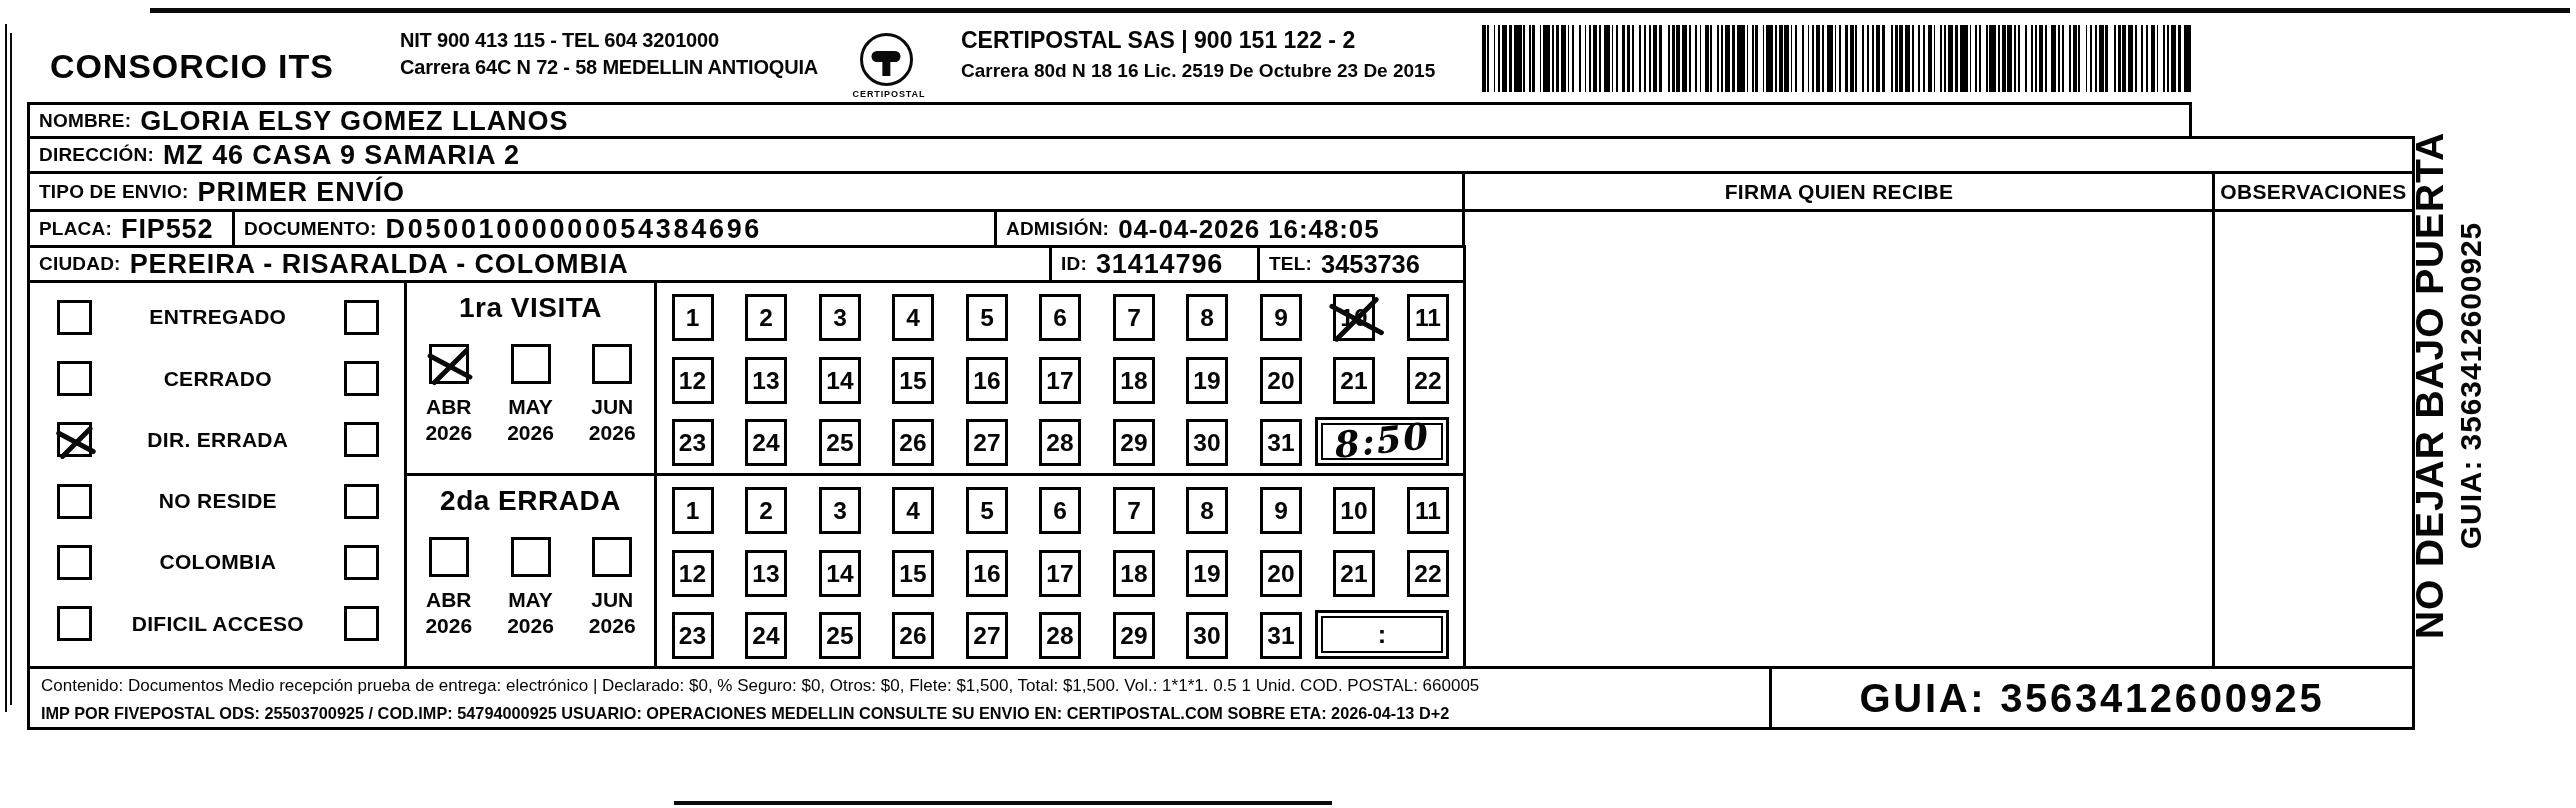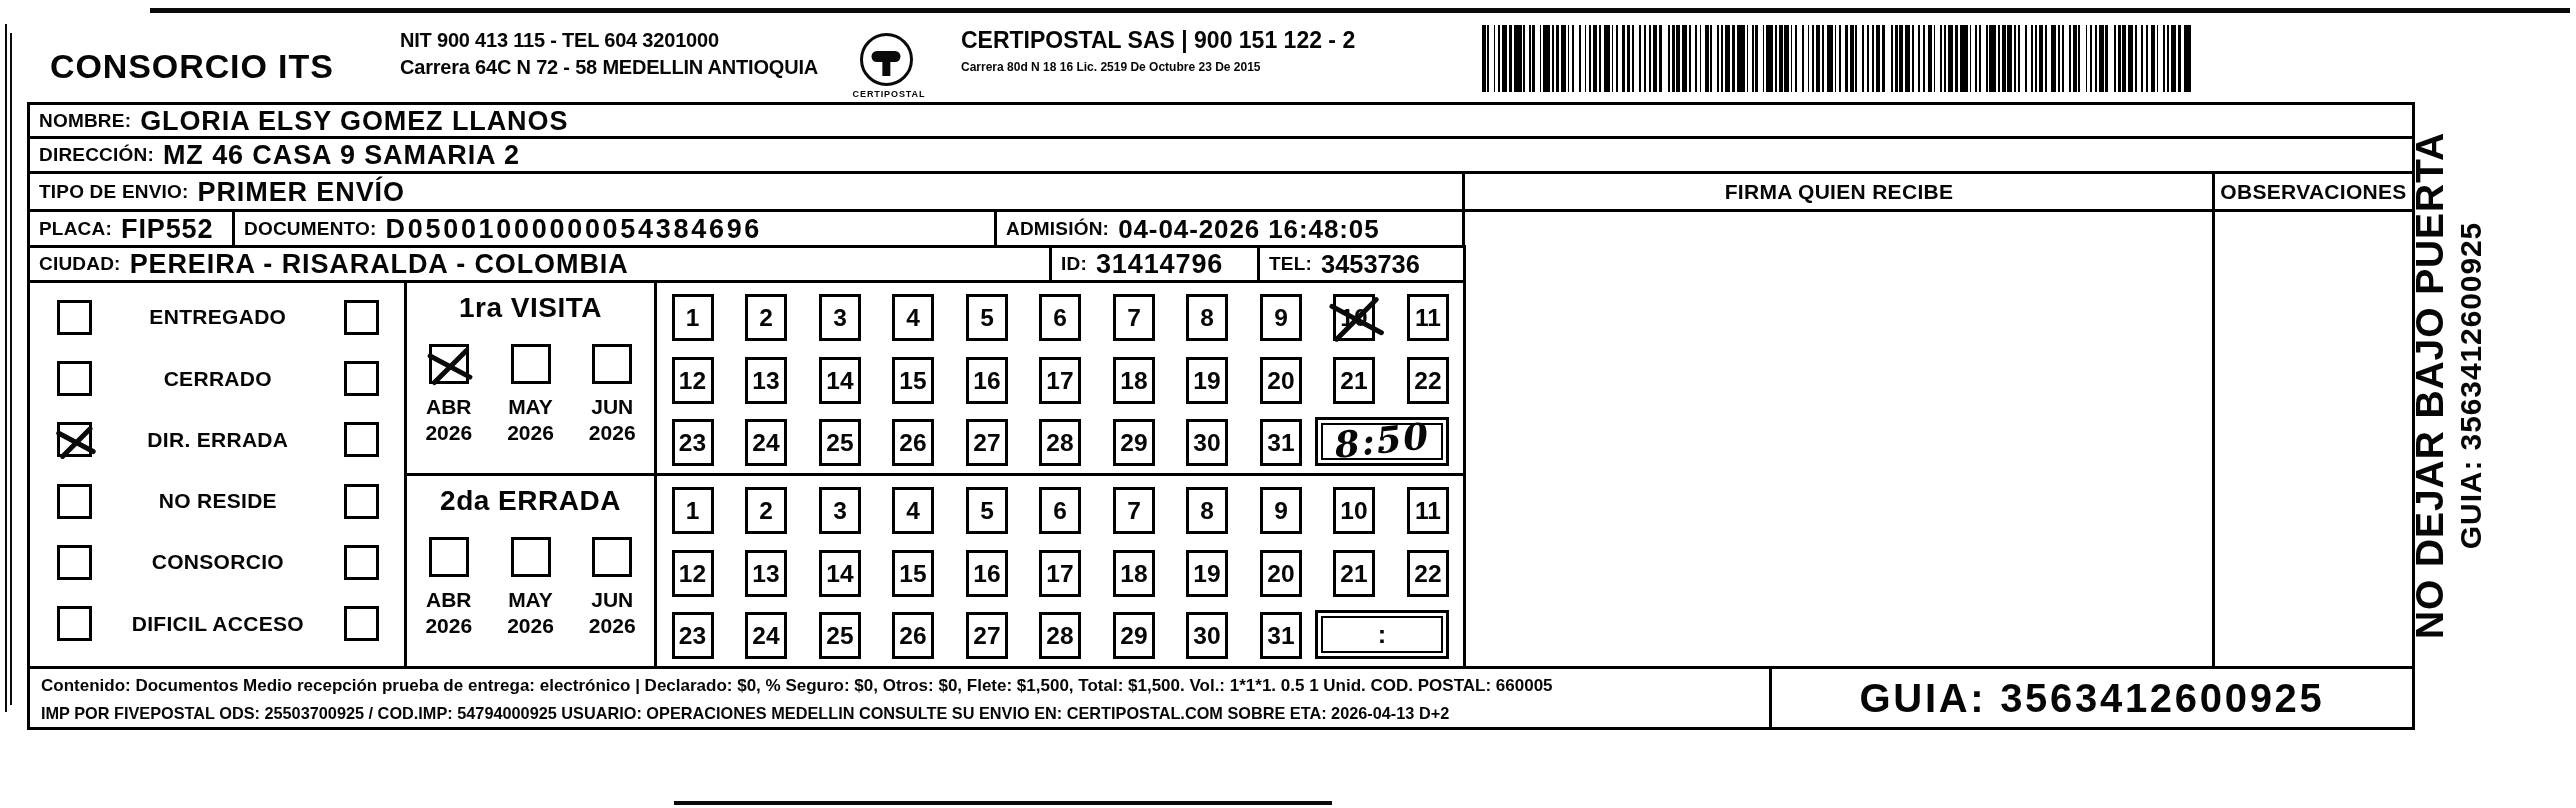--- a/index.html
+++ b/index.html
@@ -8,21 +8,21 @@
   .abs{position:absolute;}
   .box{position:absolute;border:3.6px solid #000;box-sizing:border-box;background:#fff;}
   .lbl{font-weight:700;font-size:19px;letter-spacing:0.2px;}
   .val{font-weight:600;font-size:27px;letter-spacing:0.9px;}
   .rowflex{display:flex;align-items:center;padding-left:9px;gap:9px;white-space:nowrap;}
 
   
   .company{font-size:34px;font-weight:600;letter-spacing:0.9px;}
   .hinfo{font-size:20px;font-weight:600;letter-spacing:-0.2px;line-height:27px;white-space:nowrap;}
   .carrier{font-size:23px;font-weight:600;white-space:nowrap;}
-  .carrier2{font-size:12px;font-weight:600;white-space:nowrap;margin-top:6.4px;}
+  .carrier2{font-size:19px;font-weight:600;white-space:nowrap;margin-top:6.4px;}
   .logo-circle{position:absolute;width:53px;height:53px;border:3.6px solid #0a0a0a;border-radius:50%;box-sizing:border-box;}
   .logo-bar{position:absolute;left:50%;top:14.5px;transform:translateX(-50%);width:29px;height:11.8px;background:#0a0a0a;border-radius:5.4px;}
   .logo-stem{position:absolute;left:50%;top:23.6px;transform:translateX(-50%);width:7.3px;height:16.3px;background:#0a0a0a;}
   .logo-text{position:absolute;font-size:9px;font-weight:700;letter-spacing:0.9px;white-space:nowrap;}
   .barcode{position:absolute;display:flex;align-items:stretch;}
   .bb{background:#000;height:100%;}
   .bs{background:transparent;height:100%;}
 
   
   .cb{position:relative;width:35px;height:35px;border:3.6px solid #000;box-sizing:border-box;background:#fff;flex:0 0 auto;}
@@ -53,21 +53,21 @@
   .timebox-inner{position:absolute;inset:2.7px;border:2.7px solid #000;display:flex;align-items:center;justify-content:center;}
   .colon{font-size:25.4px;font-weight:700;}
   .handtime{position:absolute;left:0;right:0;top:-5.4px;text-align:center;
             font-family:"DejaVu Serif",serif;font-style:italic;font-weight:700;font-size:36px;
             transform:rotate(-6deg);letter-spacing:1.8px;}
 
   
   .panel-head{display:flex;align-items:center;justify-content:center;font-size:21px;font-weight:700;letter-spacing:0.3px;}
 
   
-  .f1{font-size:17px;font-weight:700;white-space:nowrap;letter-spacing:0px;}
+  .f1{font-size:17px;font-weight:400;white-space:nowrap;letter-spacing:0px;}
   .f2{font-size:16.3px;font-weight:700;white-space:nowrap;margin-top:7.3px;}
   .guia-big{display:flex;align-items:center;justify-content:center;font-size:40px;font-weight:600;letter-spacing:2.7px;}
 
   
   .side-note{position:absolute;left:2408px;top:669px;width:567px;transform:rotate(-90deg);transform-origin:0 0;text-align:center;}
   .side1{font-size:39px;font-weight:700;letter-spacing:0.9px;white-space:nowrap;}
   .side2{font-size:30px;font-weight:600;letter-spacing:0.9px;white-space:nowrap;margin-top:1.8px;}
 
   .artifact{position:absolute;background:#0a0a0a;}
 </style>
@@ -349,21 +349,21 @@
       <span class="bs" style="width: 2.7px; flex: 0 0 2.7px;"></span>
       <span class="bb" style="width: 1.8px; flex: 0 0 1.8px;"></span>
       <span class="bs" style="width: 1.8px; flex: 0 0 1.8px;"></span>
       <span class="bb" style="width: 5.4px; flex: 0 0 5.4px;"></span>
       <span class="bs" style="width: 1.8px; flex: 0 0 1.8px;"></span>
       <span class="bb" style="width: 2.7px; flex: 0 0 2.7px;"></span>
       <span class="bs" style="width: 2.7px; flex: 0 0 2.7px;"></span>
       <span class="bb" style="width: 7.3px; flex: 0 0 7.3px;"></span>
     </div>
 
-  <div class="box rowflex" style="left:27px;top:102px;width:2388px;height:38px;">
+  <div class="box rowflex" style="left:27px;top:102px;width:2165px;height:38px;">
     <span class="lbl">NOMBRE:</span>
     <span class="val">GLORIA ELSY GOMEZ LLANOS</span>
   </div>
   <div class="box rowflex" style="left:27px;top:136px;width:2388px;height:38px;">
     <span class="lbl">DIRECCIÓN:</span>
     <span class="val">MZ 46 CASA 9 SAMARIA 2</span>
   </div>
   <div class="box panel-head" style="left:1462px;top:171px;width:754px;height:42px;">
     <span>FIRMA QUIEN RECIBE</span>
   </div>
@@ -425,21 +425,21 @@
             <div class="status-label">DIR. ERRADA</div>
             <div class="cb"></div>
           </div>
           <div class="status-row">
             <div class="cb"></div>
             <div class="status-label">NO RESIDE</div>
             <div class="cb"></div>
           </div>
           <div class="status-row">
             <div class="cb"></div>
-            <div class="status-label">CONSORCIO</div>
+            <div class="status-label">COLOMBIA</div>
             <div class="cb"></div>
           </div>
           <div class="status-row">
             <div class="cb"></div>
             <div class="status-label">DIFICIL ACCESO</div>
             <div class="cb"></div>
           </div>
         </div>
     </div>
   </div>

